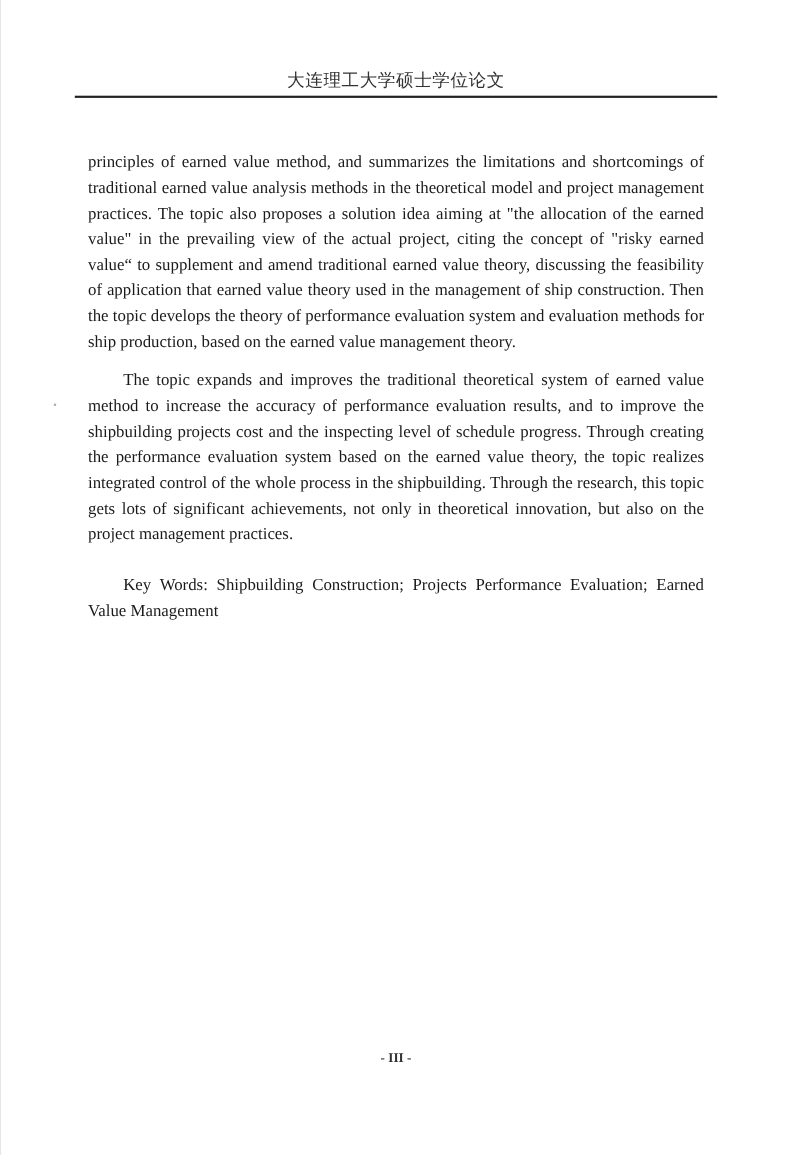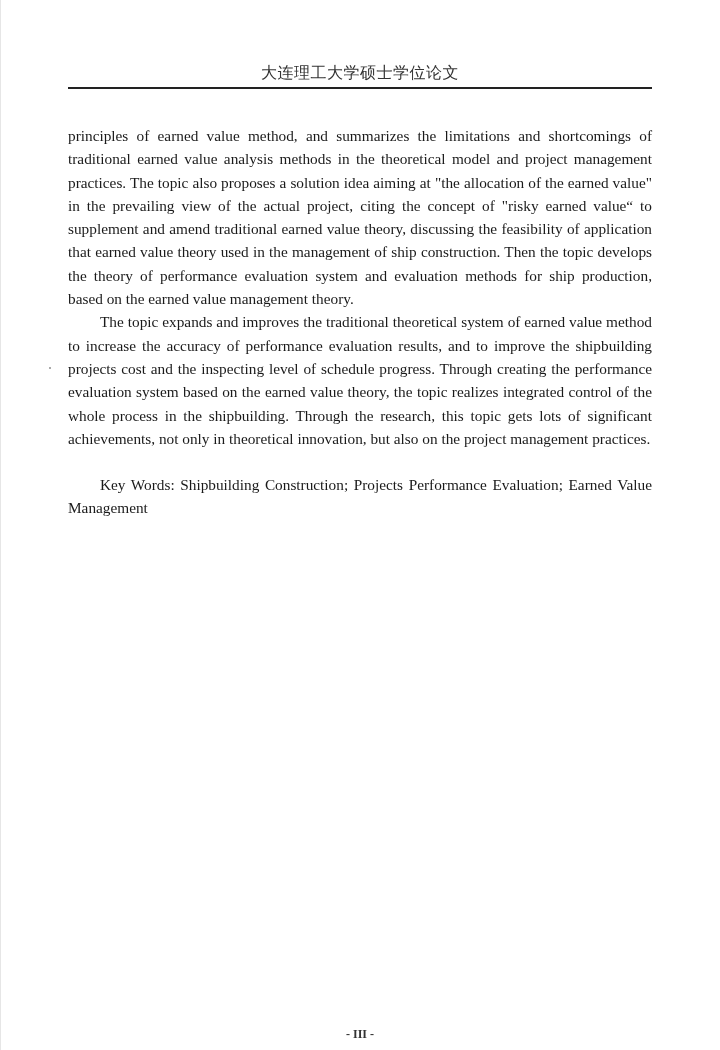--- a/index.html
+++ b/index.html
@@ -1,26 +1,26 @@
 <!DOCTYPE html>
 <html><head>
 <meta charset="utf-8">
 <style>
   html, body { margin: 0; padding: 0; background: #ffffff; }
   body { width: 720px; height: 1050px; position: relative; overflow: hidden; font-family: "Liberation Serif", "DejaVu Serif", serif; color: #1a1a1a; }
   .page-edge { position: absolute; left: 0; top: 0; width: 720px; height: 1050px; box-sizing: border-box; border-left: 1px solid #e6e6e6; }
   .header { position: absolute; left: 68px; top: 63px; width: 584px; text-align: center; font-size: 16px; letter-spacing: 0.5px; color: #333; }
   .header-rule { position: absolute; left: 68px; top: 87px; width: 584px; height: 0; border-top: 2px solid #222; }
   .body { position: absolute; left: 68px; top: 124px; width: 584px; font-size: 15.3px; line-height: 23.3px; text-align: justify; }
-  .body p { margin: 0; }
+  .body p { margin: 12px; }
   .indent { text-indent: 32px; }
   .kw { margin-top: 23px !important; text-indent: 32px; }
   .kw-label { font-weight: normal; }
   .dot { position: absolute; left: 49px; top: 367px; width: 2px; height: 2px; background: #aaa; }
-  .page-number { position: absolute; left: 0; width: 720px; top: 1027px; text-align: center; font-size: 12px; font-weight: bold; color: #333; }
+  .page-number { position: absolute; left: 0; width: 720px; top: 954px; text-align: center; font-size: 12px; font-weight: bold; color: #333; }
 </style>
 </head>
 <body>
 
 <div class="page-edge"></div>
 
 <div class="header">大连理工大学硕士学位论文</div>
 <div class="header-rule"></div>
 
 <div class="dot"></div>

